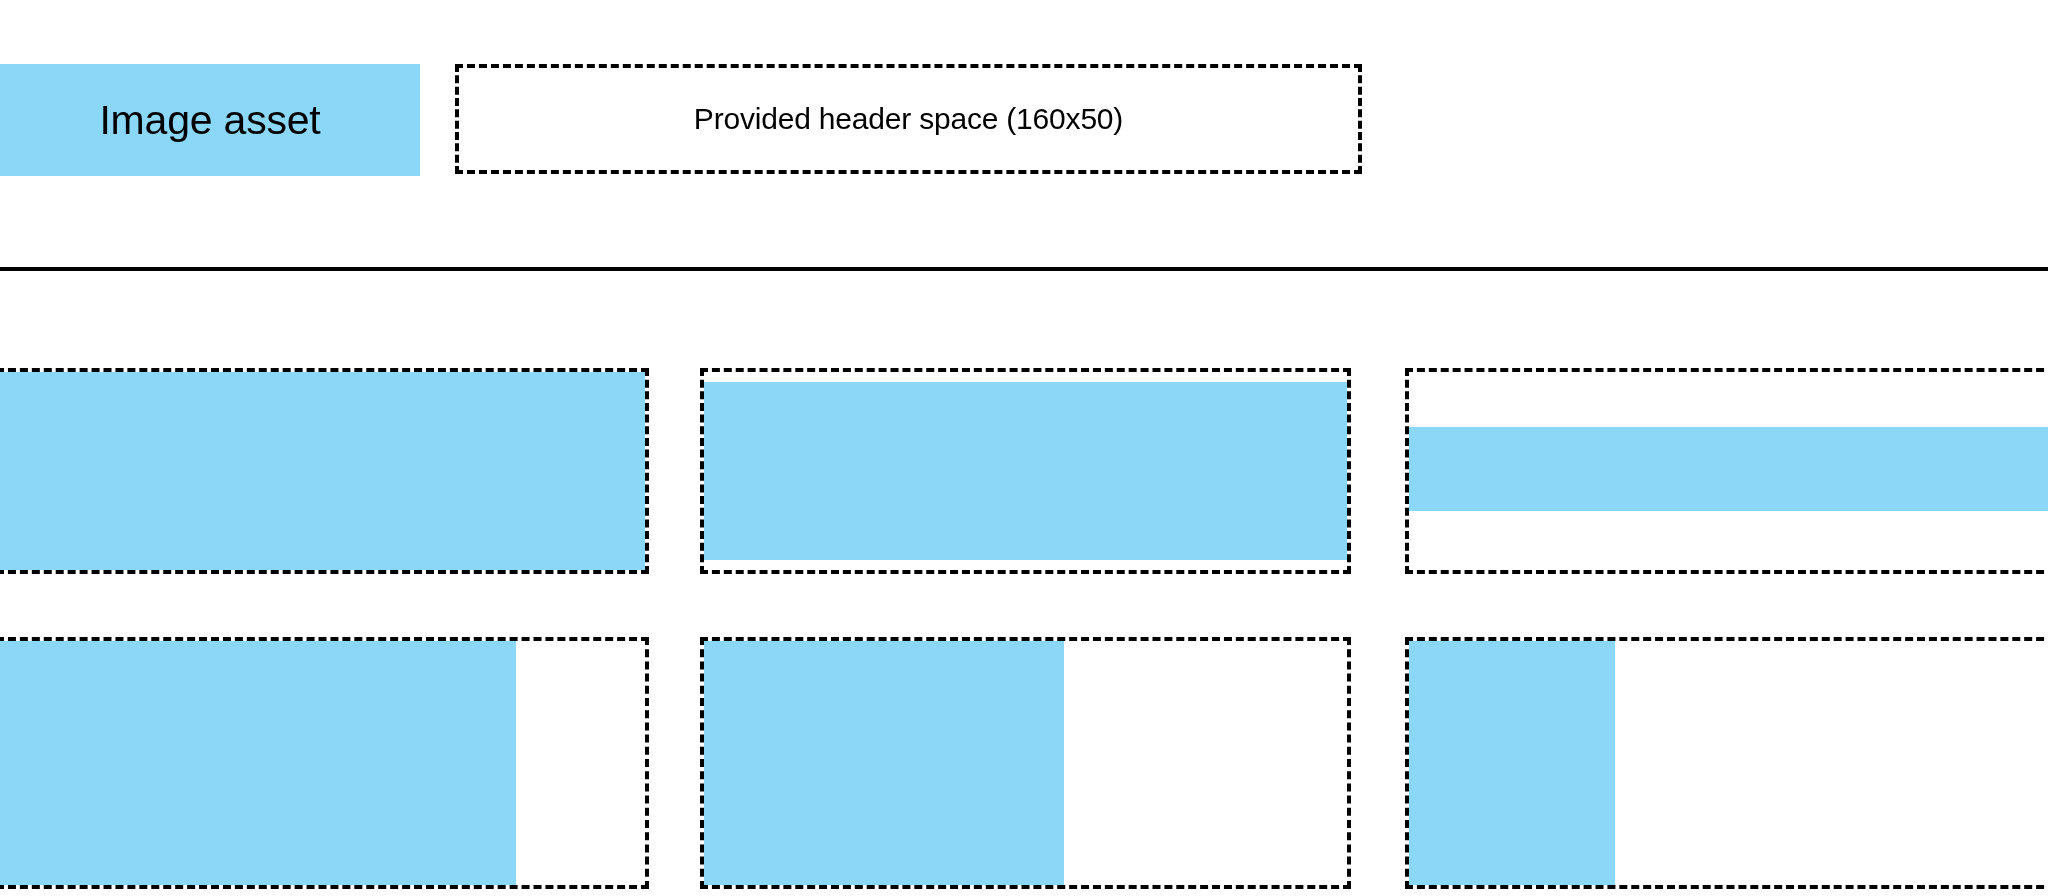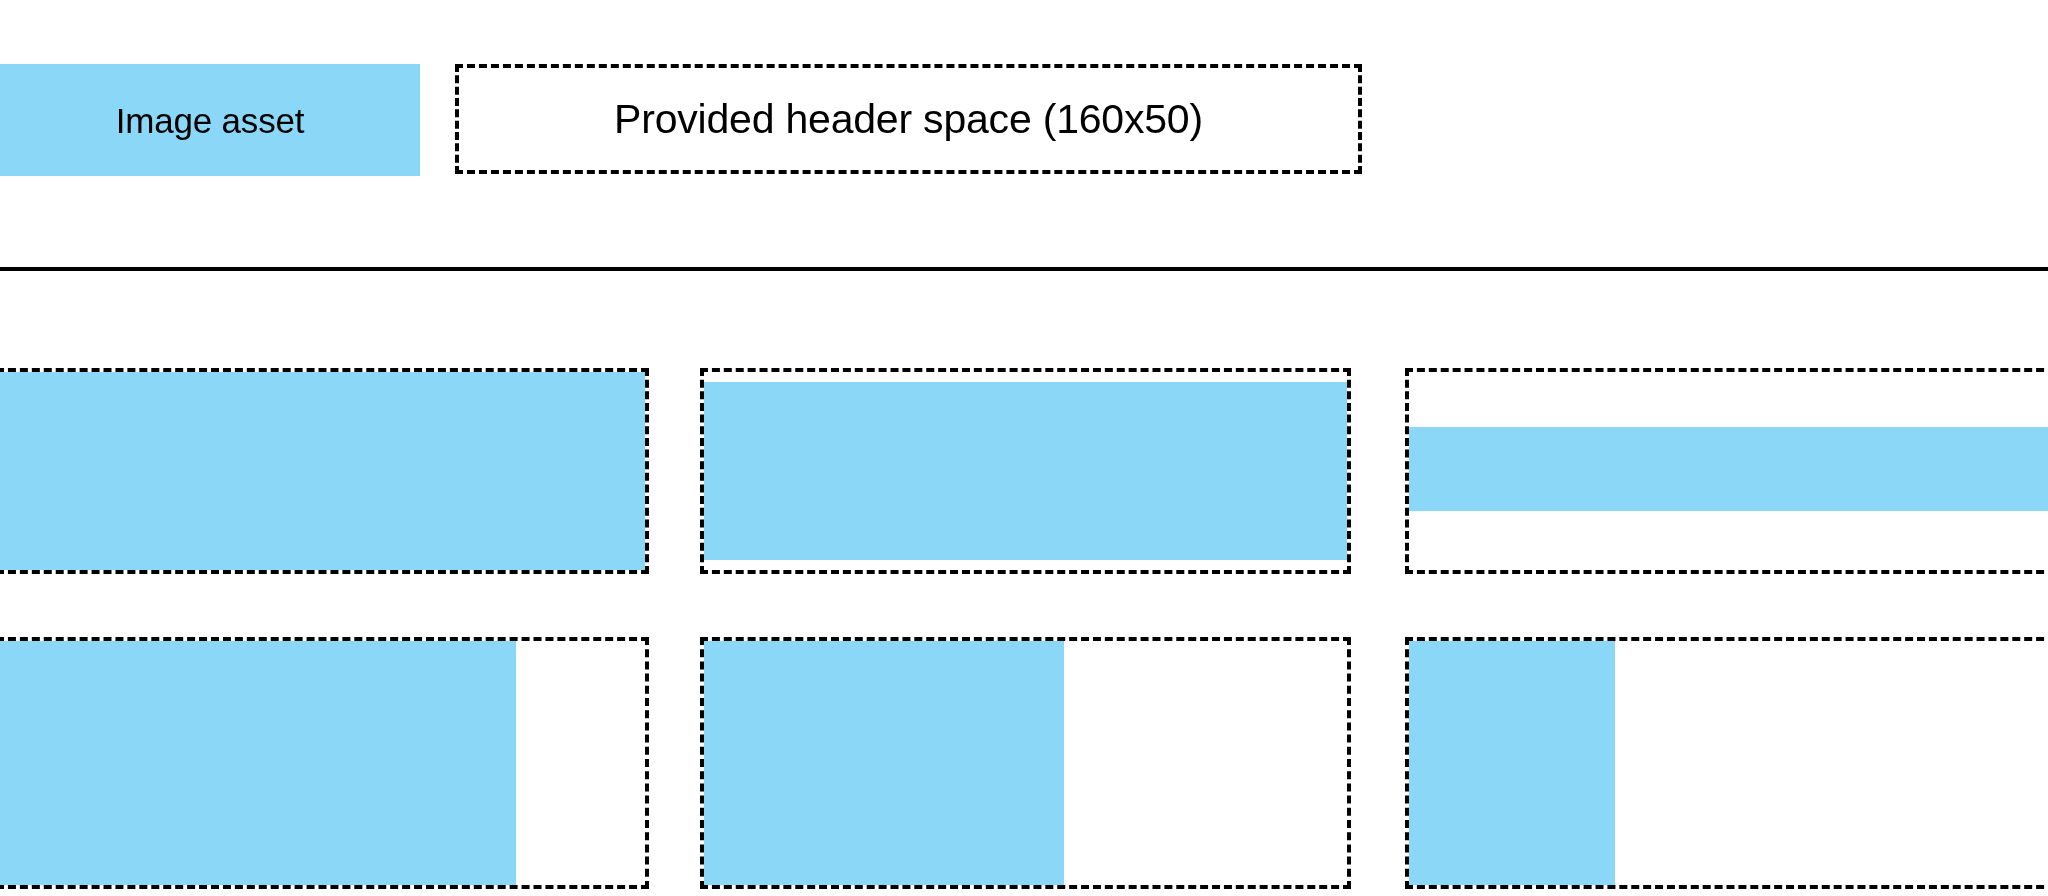--- a/index.html
+++ b/index.html
@@ -35,41 +35,41 @@
     left: 0;
     top: 0;
     width: 420px;
     height: 112px;
     background: #8BD7F8;
     display: flex;
     align-items: center;
     justify-content: center;
   }
   .legend-swatch .legend-text {
-    font-size: 35px;
+    font-size: 41px;
     line-height: 1;
     letter-spacing: -0.2px;
     color: #000;
   }
 
   .legend-box {
     position: absolute;
     left: 455px;
     top: 0px;
     width: 907px;
     height: 110px;
     box-sizing: border-box;
     border: 4px dashed #000000;
     background: #ffffff;
     display: flex;
     align-items: center;
     justify-content: center;
   }
   .legend-box .legend-text {
-    font-size: 41px;
+    font-size: 30px;
     line-height: 1;
     letter-spacing: -0.2px;
     color: #000;
   }
 
   
   .divider {
     position: absolute;
     left: 0;
     top: 267px;

